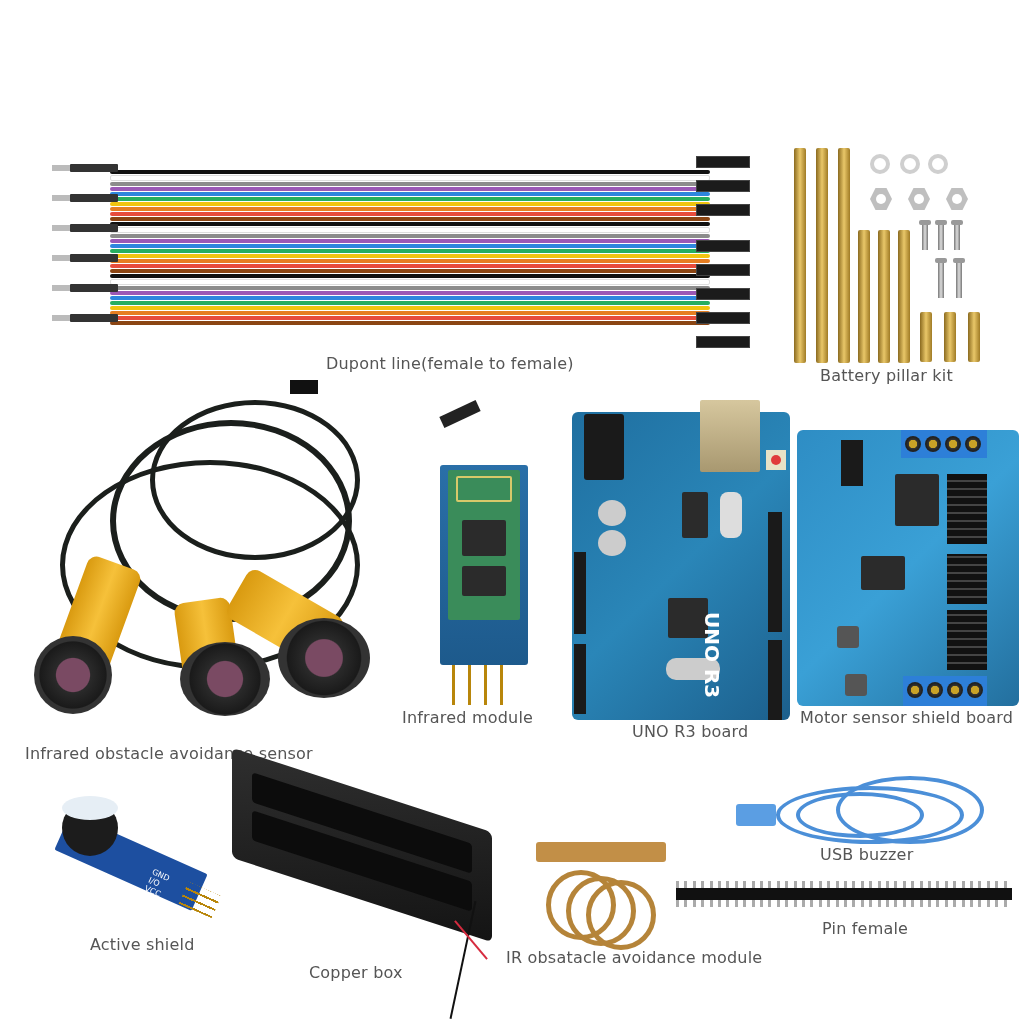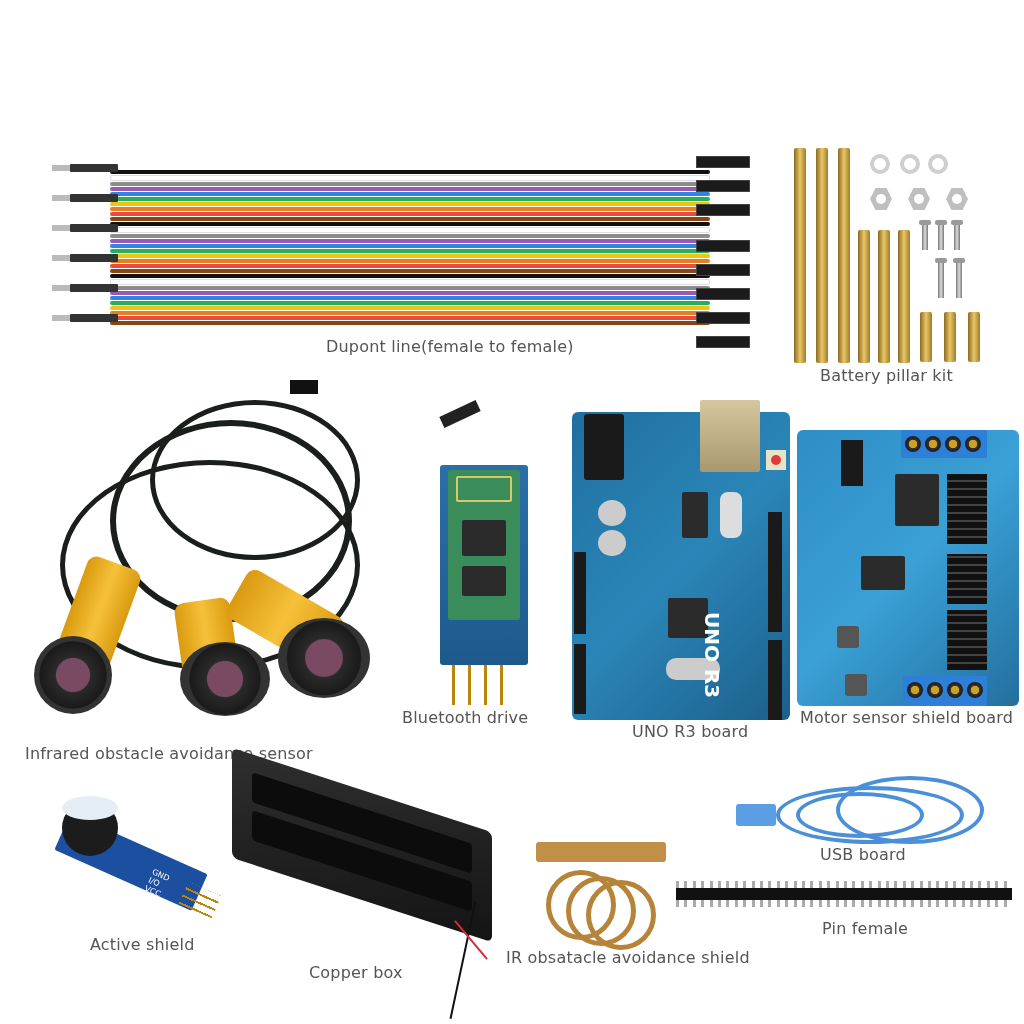--- a/index.html
+++ b/index.html
@@ -109,21 +109,21 @@
   <div class="conn-l" style="top:164px"></div>
   <div class="conn-r" style="top:6px"></div>
   <div class="conn-r" style="top:30px"></div>
   <div class="conn-r" style="top:54px"></div>
   <div class="conn-r" style="top:90px"></div>
   <div class="conn-r" style="top:114px"></div>
   <div class="conn-r" style="top:138px"></div>
   <div class="conn-r" style="top:162px"></div>
   <div class="conn-r" style="top:186px"></div>
 </div>
-<div class="label" style="left:326px;top:337px">Dupont line(female to female)</div>
+<div class="label" style="left:326px;top:354px">Dupont line(female to female)</div>
 
 <div class="abs" style="left:780px;top:140px;width:220px;height:230px">
   <div class="pillar" style="left:14px;top:8px;width:12px;height:215px"></div>
   <div class="pillar" style="left:36px;top:8px;width:12px;height:215px"></div>
   <div class="pillar" style="left:58px;top:8px;width:12px;height:215px"></div>
   <div class="pillar" style="left:78px;top:90px;width:12px;height:133px"></div>
   <div class="pillar" style="left:98px;top:90px;width:12px;height:133px"></div>
   <div class="pillar" style="left:118px;top:90px;width:12px;height:133px"></div>
   <div class="washer" style="left:90px;top:14px"></div>
   <div class="washer" style="left:120px;top:14px"></div>
@@ -157,21 +157,21 @@
 </div>
 <div class="label" style="left:25px;top:744px">Infrared obstacle avoidance sensor</div>
 
 <div class="bt-board" style="left:440px;top:465px;width:88px;height:200px"></div>
 <div class="bt-module" style="left:448px;top:470px;width:72px;height:150px">
   <div class="abs" style="left:8px;top:6px;width:56px;height:26px;border:2px solid #d7c96a;border-radius:2px;box-sizing:border-box"></div>
   <div class="chip" style="left:14px;top:50px;width:44px;height:36px"></div>
   <div class="chip" style="left:14px;top:96px;width:44px;height:30px"></div>
 </div>
 <div class="abs" style="left:452px;top:665px;width:62px;height:40px;background:repeating-linear-gradient(90deg,#b8860b 0 3px,transparent 3px 16px)"></div>
-<div class="label" style="left:402px;top:708px">Bluetooth drive</div>
+<div class="label" style="left:402px;top:708px">Infrared module</div>
 
 <div class="pcb" style="left:572px;top:412px;width:218px;height:308px">
   <div class="abs" style="left:12px;top:2px;width:40px;height:66px;background:#1a1a1a;border-radius:3px"></div>
   <div class="abs" style="left:128px;top:-12px;width:60px;height:72px;background:linear-gradient(180deg,#d6c79e,#a89870);border-radius:2px"></div>
   <div class="abs" style="left:194px;top:38px;width:20px;height:20px;background:#e8e2c6">
       <div class="abs" style="left:5px;top:5px;width:10px;height:10px;border-radius:50%;background:#e03a3a"></div>
     </div>
   <div class="hdr" style="left:196px;top:100px;width:14px;height:120px"></div>
   <div class="hdr" style="left:196px;top:228px;width:14px;height:80px"></div>
   <div class="hdr" style="left:2px;top:140px;width:12px;height:82px"></div>
@@ -228,24 +228,24 @@
 <div class="abs" style="left:462px;top:900px;width:2px;height:120px;background:#111;transform:rotate(12deg)"></div>
 <div class="abs" style="left:470px;top:915px;width:2px;height:50px;background:#d62b3f;transform:rotate(-40deg)"></div>
 <div class="label" style="left:309px;top:963px">Copper box</div>
 
 <div class="abs" style="left:536px;top:840px;width:130px;height:110px">
   <div class="bracket-plate" style="left:0;top:2px;width:130px;height:20px"></div>
   <div class="ring" style="left:10px;top:30px"></div>
   <div class="ring" style="left:30px;top:36px"></div>
   <div class="ring" style="left:50px;top:40px"></div>
 </div>
-<div class="label" style="left:506px;top:948px">IR obsatacle avoidance shield</div>
+<div class="label" style="left:506px;top:948px">IR obsatacle avoidance module</div>
 
 <div class="abs" style="left:736px;top:776px;width:244px;height:70px">
   <div class="abs" style="left:0;top:28px;width:40px;height:22px;background:#5b9ee3;border-radius:3px"></div>
   <div class="usb-loop" style="left:40px;top:10px;width:180px;height:50px"></div>
   <div class="usb-loop" style="left:100px;top:0;width:140px;height:60px"></div>
   <div class="usb-loop" style="left:60px;top:16px;width:120px;height:38px"></div>
 </div>
-<div class="label" style="left:820px;top:845px">USB board</div>
+<div class="label" style="left:820px;top:845px">USB buzzer</div>
 
 <div class="pinhdr"></div>
 <div class="label" style="left:822px;top:919px">Pin female</div>
 
 </body></html>

